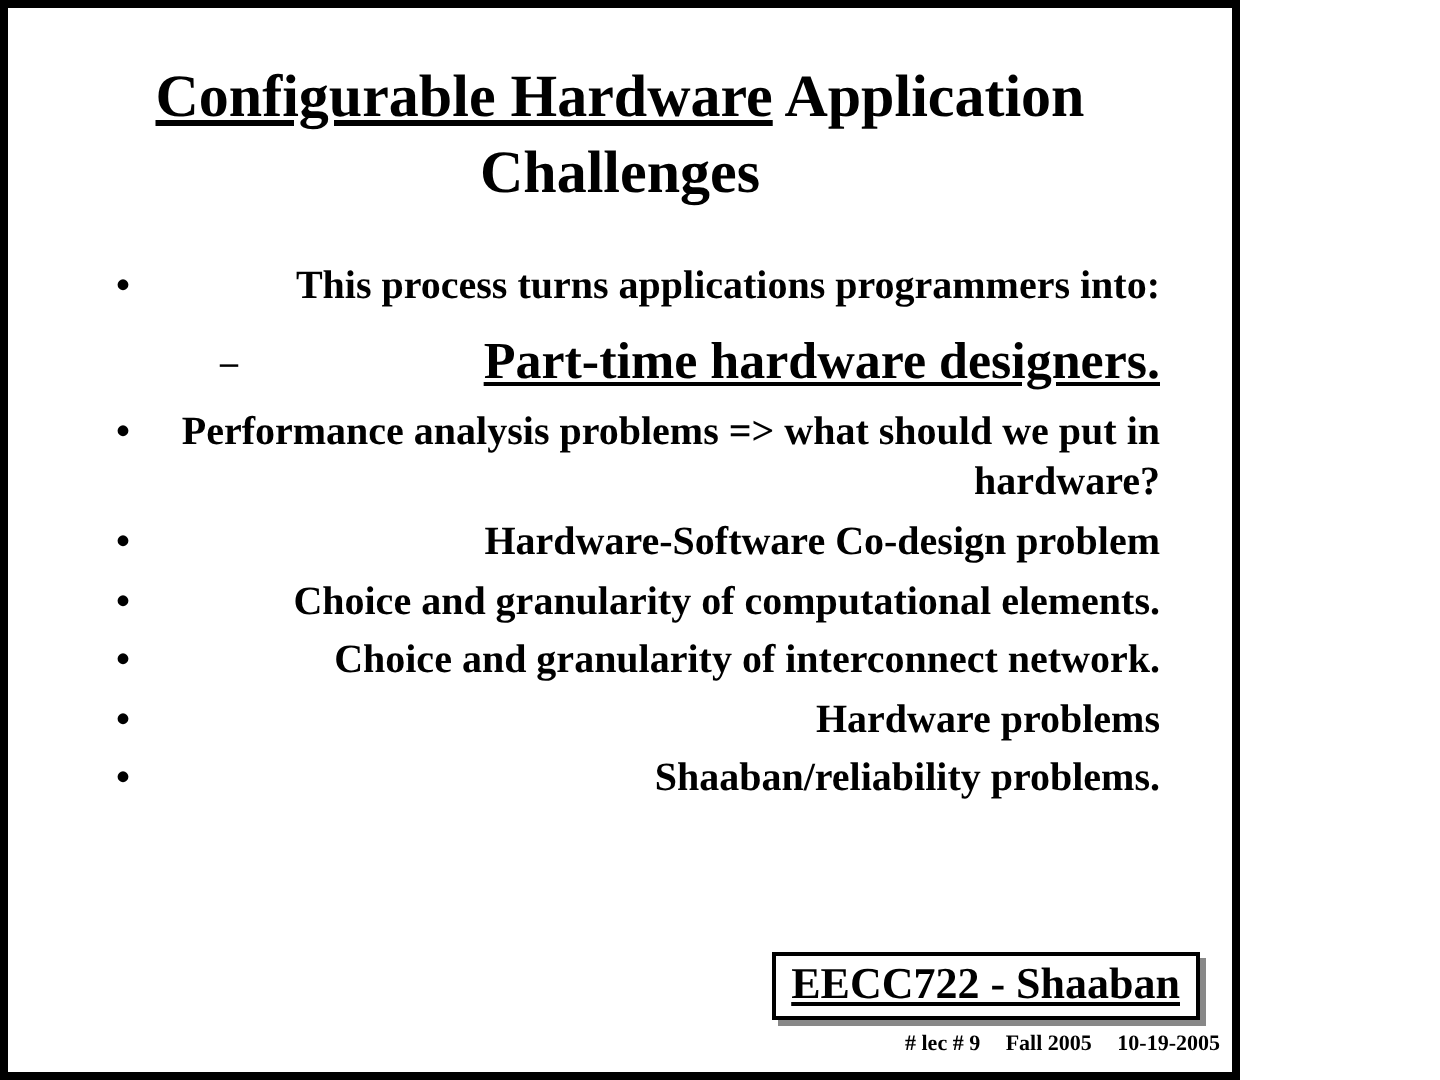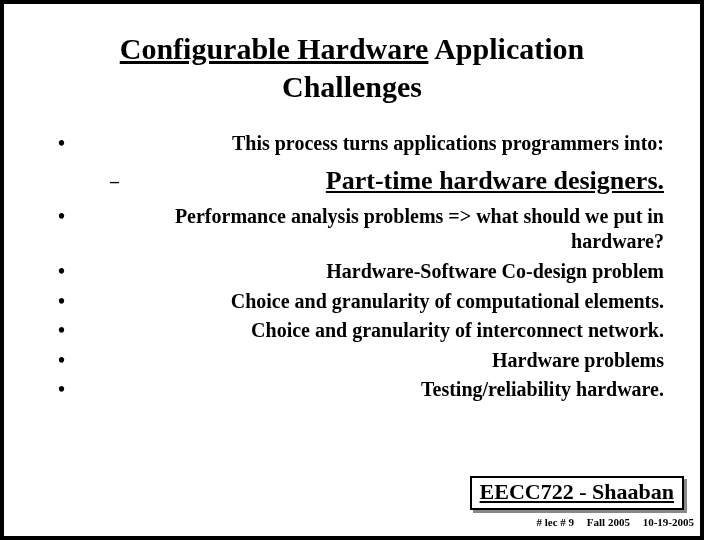--- a/index.html
+++ b/index.html
@@ -1,18 +1,18 @@
 <!DOCTYPE html>
 <html><head>
 <meta charset="utf-8">
 <style>
   * { margin: 0; padding: 0; box-sizing: border-box; }
   html, body { width: 720px; height: 540px; background: #fff; font-family: "Times New Roman", Times, serif; }
   .slide {
-    width: 704px;
+    width: 620px;
     height: 540px;
     border: 4px solid #000;
     position: relative;
     background: #fff;
   }
   .title {
     text-align: center;
     font-size: 30px;
     font-weight: bold;
     color: #000;
@@ -97,21 +97,21 @@
         <div class="sub">
           <span class="dash">–</span>
           <span class="txt">Part-time hardware designers.</span>
         </div>
       </li>
       <li><span>Performance analysis problems =&gt; what should we put in hardware?</span></li>
       <li><span>Hardware-Software Co-design problem</span></li>
       <li><span>Choice and granularity of computational elements.</span></li>
       <li><span>Choice and granularity of interconnect network.</span></li>
       <li><span>Hardware problems</span></li>
-      <li><span>Testing/reliability hardware.</span></li>
+      <li><span>Shaaban/reliability problems.</span></li>
     </ul>
   </div>
 
   <div class="footer-box">
     <span>EECC722 - Shaaban</span>
   </div>
   <div class="footer-meta">
     <span>#  lec # 9</span>
     <span>Fall 2005</span>
     <span>10-19-2005</span>

